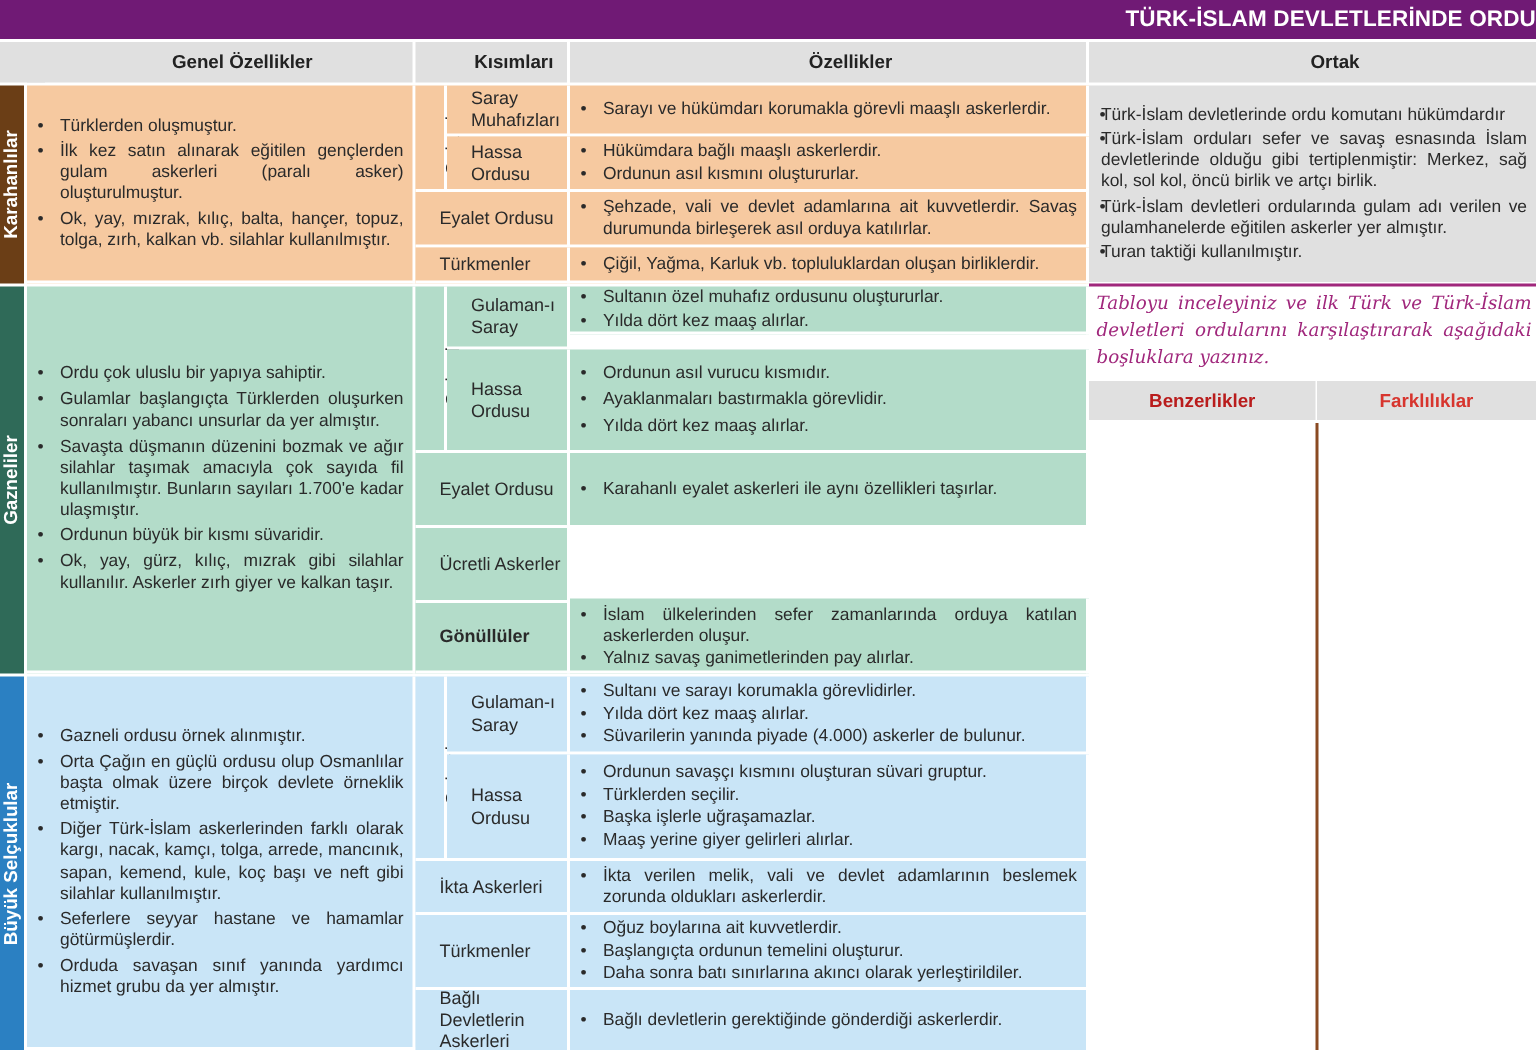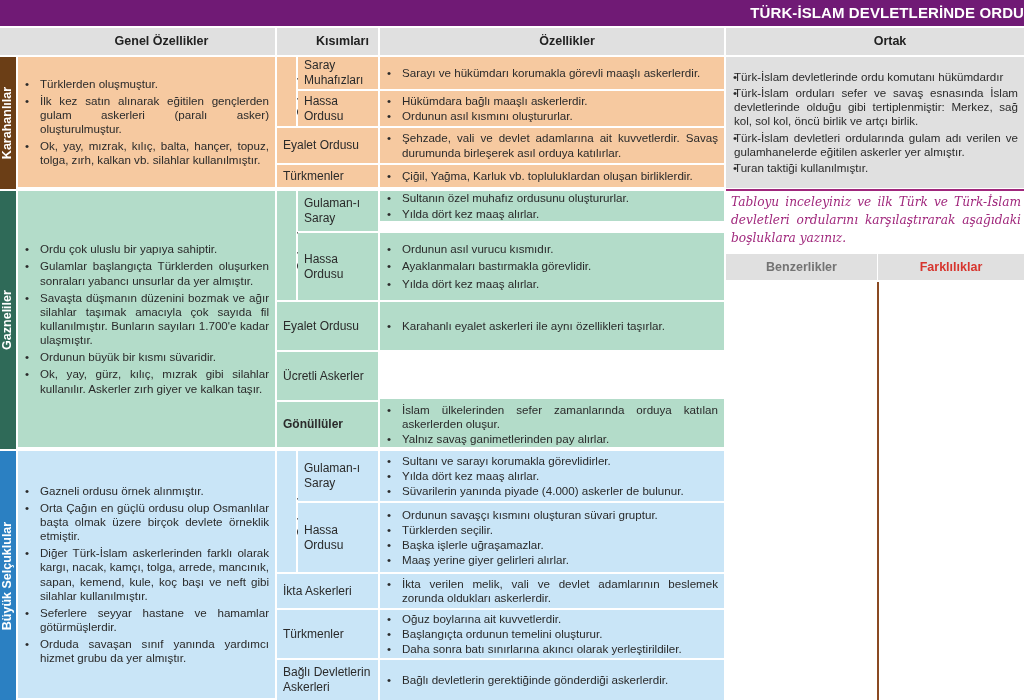--- a/index.html
+++ b/index.html
@@ -15,21 +15,21 @@
   .gaz-label  { background: #2f6a58; }
   .sel-label  { background: #2b80c2; }
   .kara { background: #f6c9a0; }
   .gaz  { background: #b3dcc9; }
   .sel  { background: #c9e5f7; }
 
   .state-label { position: absolute; left: 0; width: 16px; }
   .state-label span { position: absolute; left: 50%; top: 50%; transform: translate(-50%, -50%) rotate(-90deg); color: #fff; font-weight: bold; font-size: 12.5px; white-space: nowrap; }
 
   .cell { position: absolute; border-right: 2px solid #fff; border-bottom: 2px solid #fff; display: flex; align-items: center; }
-  .cell.label { padding-left: 6px; font-size: 12px; }
+  .cell.label { padding-left: 16px; font-size: 12px; }
   .cell.vert span { display: block; transform: rotate(-90deg); white-space: nowrap; font-size: 12.5px; margin: 0 auto; }
 
   ul.bl { list-style: none; width: 100%; }
   ul.bl li { position: relative; padding-left: 22px; padding-right: 6px; margin: 3px 0; text-align: justify; }
   ul.bl li::before { content: "•"; position: absolute; left: 7px; top: 0; }
   ul.bl.tight li { margin: 1px 0; }
 
   .ortak { position: absolute; left: 726px; top: 57px; width: 298px; height: 131px; background: #e0e0e0; display: flex; align-items: center; }
   .ortak ul.bl li { padding-left: 8px; font-size: 11.6px; margin: 2px 0; }
   .pink-line { position: absolute; left: 726px; top: 189px; width: 298px; height: 2px; background: #a0277c; }
@@ -199,17 +199,17 @@
     <li>Türk-İslam devletlerinde ordu komutanı hükümdardır</li>
     <li>Türk-İslam orduları sefer ve savaş esnasında İslam devletlerinde olduğu gibi tertiplenmiştir: Merkez, sağ kol, sol kol, öncü birlik ve artçı birlik.</li>
     <li>Türk-İslam devletleri ordularında gulam adı verilen ve gulamhanelerde eğitilen askerler yer almıştır.</li>
     <li>Turan taktiği kullanılmıştır.</li>
   </ul>
 </div>
 <div class="pink-line"></div>
 
 <div class="instr">Tabloyu inceleyiniz ve ilk Türk ve Türk-İslam devletleri ordularını karşılaştırarak aşağıdaki boşluklara yazınız.</div>
 
-<div class="cmp-hdr" style="left:726px;width:151px;color:#737373;">Benzerlikler</div>
+<div class="cmp-hdr" style="left:726px;width:151px;color:#b91c1c;">Benzerlikler</div>
 <div class="cmp-hdr" style="left:878px;width:146px;color:#d7352e;">Farklılıklar</div>
 <div class="cmp-area" style="left:726px;width:150px;"></div>
 <div class="cmp-area" style="left:880px;width:144px;"></div>
 <div class="cmp-divider"></div>
 
 </body></html>

